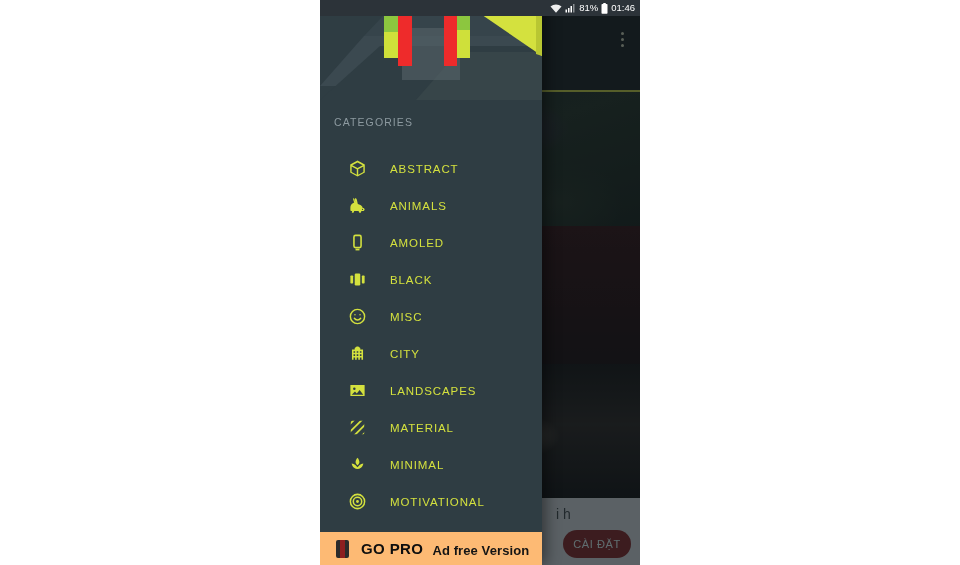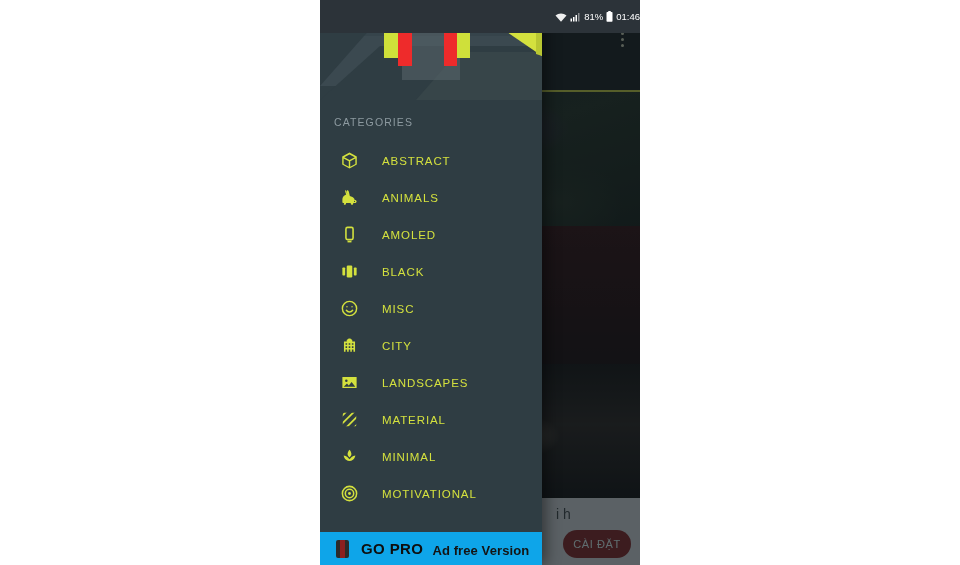--- a/index.html
+++ b/index.html
@@ -30,26 +30,27 @@
     height: 565px;
     overflow: hidden;
     background: #101010;
   }
 
   
   .status-bar {
     position: absolute;
     left: 0; top: 0;
     width: 320px;
-    height: 33px;
+    height: 16px;
     background: #2c3339;
     z-index: 60;
     display: flex;
     align-items: center;
     justify-content: flex-end;
+    padding-right: 5px;
     box-sizing: border-box;
   }
   .status-right {
     display: flex;
     align-items: center;
     gap: 3px;
     color: #ffffff;
     font-size: 9.5px;
     line-height: 1;
     font-family: "Liberation Sans", sans-serif;
@@ -205,21 +206,21 @@
     overflow: hidden;
   }
   .section-title {
     color: #8d9aa0;
     font-size: 10.5px;
     letter-spacing: 1.1px;
     padding: 16px 0 10px 14px;
   }
   .nav-list {
     list-style: none;
-    margin: 4px;
+    margin: 12px;
     padding: 0;
   }
   .nav-item {
     display: flex;
     align-items: center;
     height: 37px;
     padding-left: 14px;
     cursor: pointer;
   }
   .nav-icon {
@@ -238,21 +239,21 @@
     letter-spacing: 0.9px;
   }
 
   
   .gopro {
     position: absolute;
     left: 0;
     bottom: 0;
     width: 222px;
     height: 33px;
-    background: #0ea5e9;
+    background: #fdba74;
     display: flex;
     align-items: center;
     padding-left: 16px;
     box-sizing: border-box;
     z-index: 50;
     cursor: pointer;
   }
   .gopro-icon {
     width: 13px;
     height: 18px;

